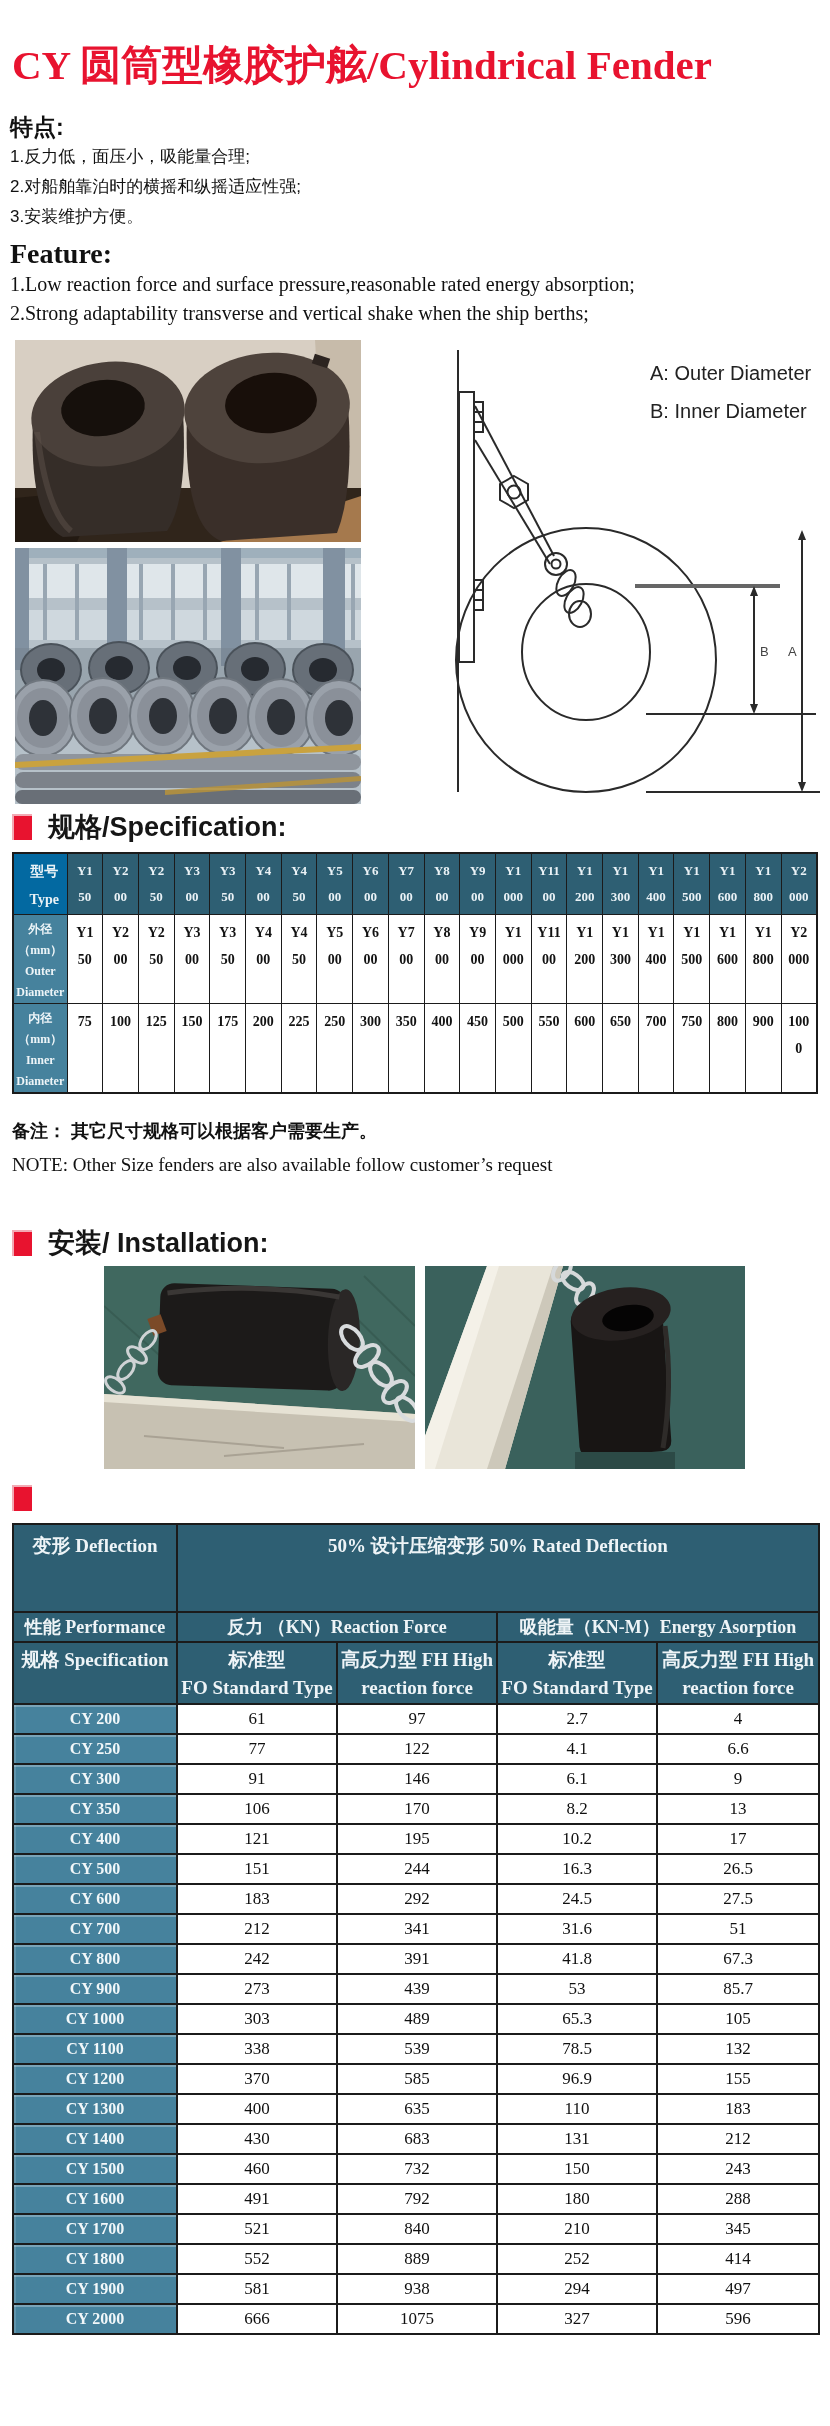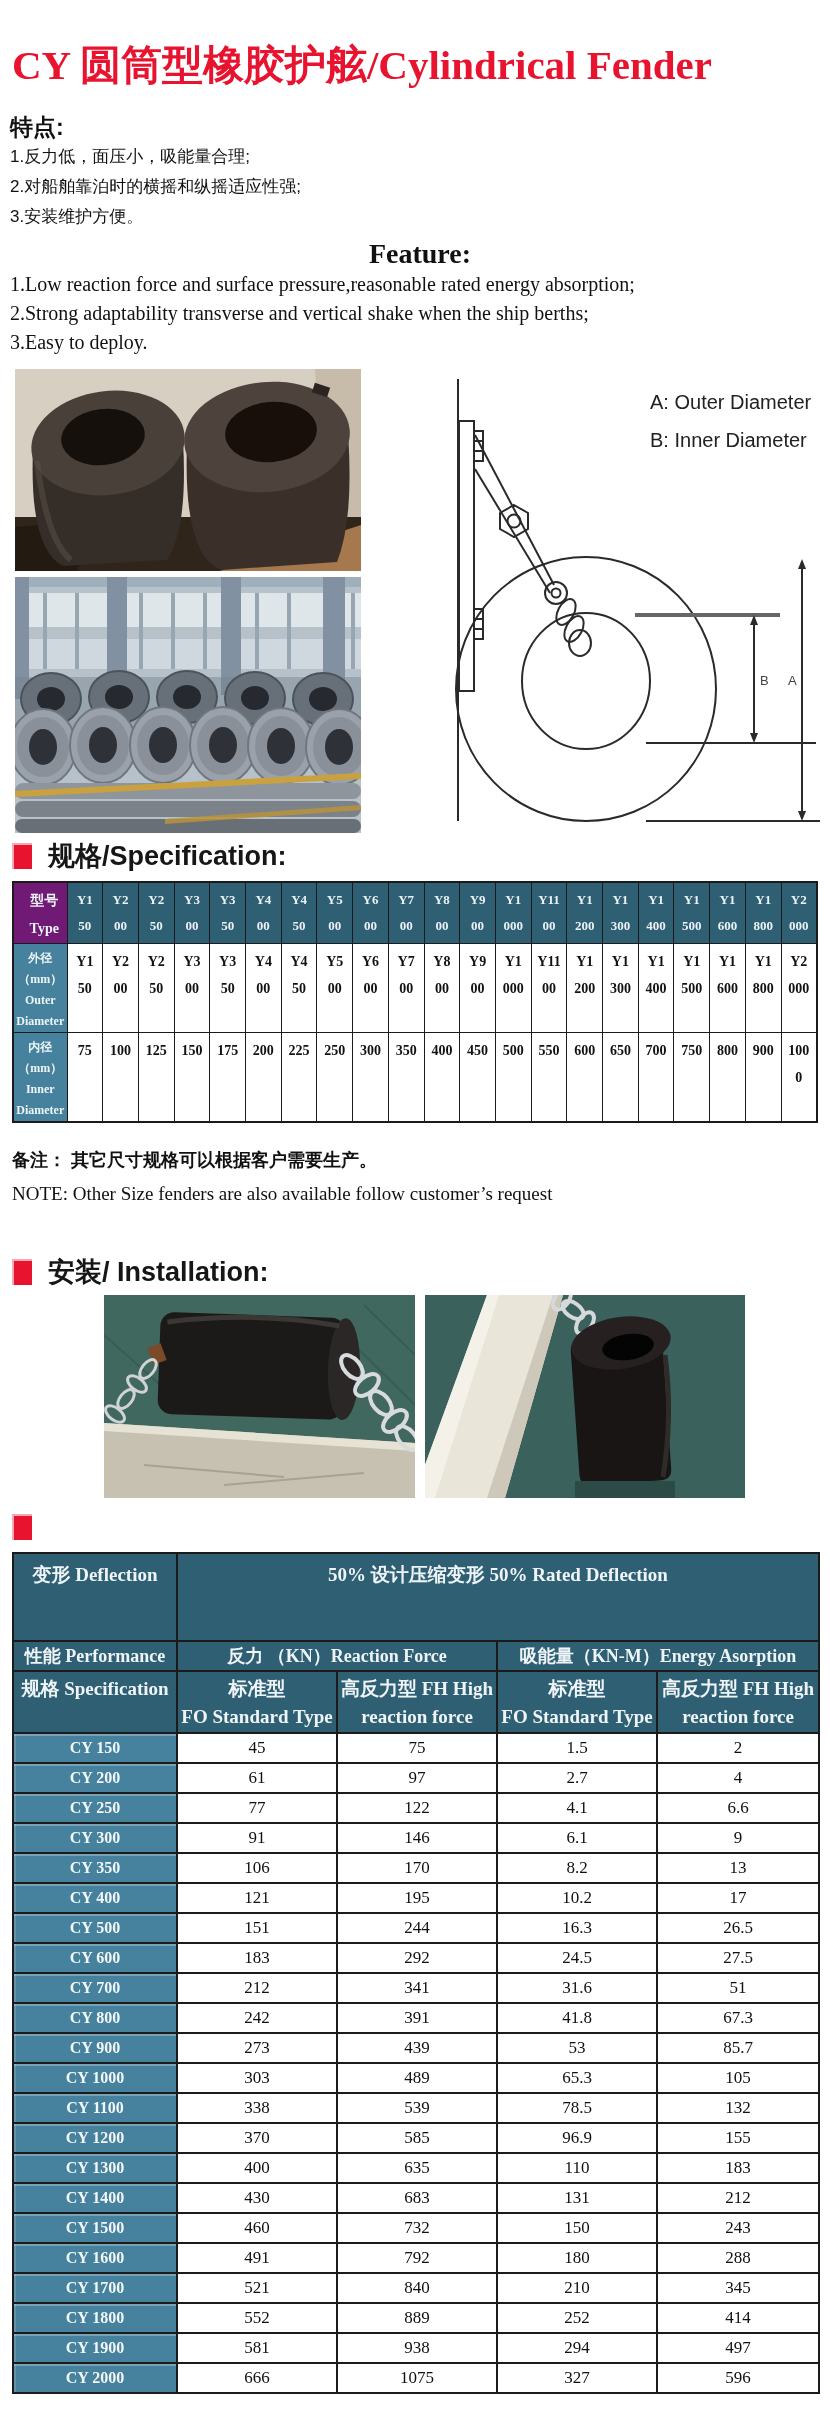--- a/index.html
+++ b/index.html
@@ -9,21 +9,21 @@
   .pre{white-space:pre-line;}
 
   .title{margin:36px 0 0 12px;font-size:41px;line-height:58px;font-weight:bold;
          color:#e8132f;font-family:"Liberation Serif",serif;}
 
   .feat-cn{margin:18px 0 0 10px;font-family:"Liberation Sans",sans-serif;}
   .feat-cn-heading{font-size:23px;font-weight:bold;line-height:30px;}
   .feat-cn-item{font-size:17px;line-height:30px;}
 
   .feat-en{margin:6px 0 0 10px;}
-  .feat-en-heading{font-size:28px;font-weight:bold;line-height:32px;text-align:center;}
+  .feat-en-heading{font-size:28px;font-weight:bold;line-height:32px;}
   .feat-en-item{font-size:20px;line-height:29px;}
 
   .media-row{display:flex;margin:12px 0 0 15px;}
   .photo-col{width:346px;}
   .photo-col svg{display:block;}
   .photo-gap{height:6px;}
   .diagram{margin-left:89px;}
   .diagram svg{display:block;}
   .diag-line{stroke:#2a2a2a;stroke-width:2;fill:none;}
   .diag-thick{stroke:#666;stroke-width:4;fill:none;}
@@ -43,21 +43,21 @@
   .spec-table{border-collapse:collapse;table-layout:fixed;width:806px;margin:8px 0 0 12px;
               border:2px solid #1b1b1b;}
   .spec-table th,.spec-table td{border:1px solid #1b1b1b;vertical-align:top;text-align:center;
               padding:4px 0 0 0;font-weight:bold;font-family:"Liberation Serif",serif;}
   .spec-row-type{height:57px;}
   .spec-row-type td{background:#2e5f73;color:#eaf2f6;font-size:13px;line-height:26px;}
   .spec-row-outer{height:81px;margin-top:34px;}
   .spec-row-inner{height:88px;padding-left:22px;}
   .spec-row-outer td,.spec-row-inner td{background:#ffffff;color:#121212;font-size:14px;line-height:27px;}
   .lbl{font-family:"Liberation Serif",serif;}
-  .lbl.dark{background:#701a75;color:#eaf2f6;font-size:14px;line-height:28px;padding-left:8px;}
+  .lbl.dark{background:#0369a1;color:#eaf2f6;font-size:14px;line-height:28px;padding-left:8px;}
   .lbl.light{background:#46829d;color:#eef5f8;font-size:12px;line-height:21px;}
 
   .note-cn{margin:24px 0 0 12px;font-family:"Liberation Sans",sans-serif;
            font-size:18px;font-weight:bold;line-height:26px;}
   .note-en{margin:8px 0 0 12px;font-size:19px;line-height:26px;}
 
   .install-photos{display:flex;margin:6px 0 0 104px;}
   .install-photos svg{display:block;}
   .install-gap{width:10px;}
 
@@ -89,21 +89,20 @@
     <div class="feat-cn-heading">特点:</div>
     <div class="feat-cn-item">1.反力低，面压小，吸能量合理;</div>
     <div class="feat-cn-item">2.对船舶靠泊时的横摇和纵摇适应性强;</div>
     <div class="feat-cn-item">3.安装维护方便。</div>
   </div>
 
   <div class="feat-en">
     <div class="feat-en-heading">Feature:</div>
     <div class="feat-en-item">1.Low reaction force and surface pressure,reasonable rated energy absorption;</div>
     <div class="feat-en-item">2.Strong adaptability transverse and vertical shake when the ship berths;</div>
-    <div class="feat-en-item">3.Easy to deploy.</div>
   </div>
 
   <div class="media-row">
     <div class="photo-col">
 
       <svg width="346" height="202" viewBox="0 0 346 202">
         <rect width="346" height="202" fill="#d8cfc3"></rect>
         <polygon points="300,0 346,0 346,202 312,202" fill="#c7bbaa"></polygon>
         <rect y="148" width="346" height="54" fill="#30251b"></rect>
         <polygon points="205,202 346,156 346,202" fill="#a5794d"></polygon>
@@ -488,27 +487,20 @@
         <th class="pre">高反力型  FH High
 reaction force</th>
         <th class="pre">标准型
 FO Standard Type</th>
         <th class="pre">高反力型  FH High
 reaction force</th>
       </tr>
     </thead>
     <tbody id="perf-body">
         <tr class="prow">
-          <th class="plabel">CY 150</th>
-          <td class="pval">45</td>
-          <td class="pval">75</td>
-          <td class="pval">1.5</td>
-          <td class="pval">2</td>
-        </tr>
-        <tr class="prow">
           <th class="plabel">CY 200</th>
           <td class="pval">61</td>
           <td class="pval">97</td>
           <td class="pval">2.7</td>
           <td class="pval">4</td>
         </tr>
         <tr class="prow">
           <th class="plabel">CY 250</th>
           <td class="pval">77</td>
           <td class="pval">122</td>

